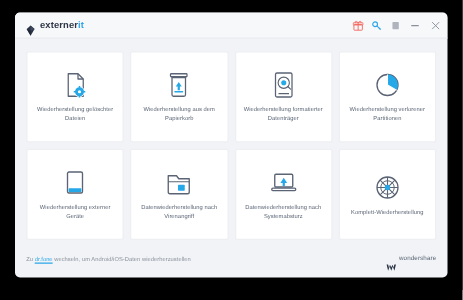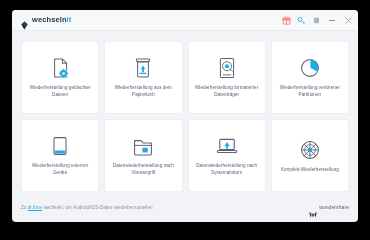--- a/index.html
+++ b/index.html
@@ -155,21 +155,21 @@
   <div id="title-bar">
 
     <div class="brand">
       <span class="brand-mark">
         <svg width="9" height="9" viewBox="0 0 20 20">
           <path d="M10 1 L17 7 L10 19 L3 7 Z" fill="#2b3445"></path>
           <path d="M10 1 L17 7 L10 10 Z" fill="#3d4a60"></path>
           <path d="M3 7 L10 10 L10 19 Z" fill="#1f2736"></path>
         </svg>
       </span>
-      <span class="brand-text"><span>wechseln</span><span class="accent">it</span></span>
+      <span class="brand-text"><span>externer</span><span class="accent">it</span></span>
     </div>
 
     <div class="titlebar-spacer"></div>
 
     <div class="tb-icons">
 
       <span class="tb-icon" title="Angebot">
         <svg width="9" height="9" viewBox="0 0 16 16">
           <rect x="2" y="6.5" width="12" height="8" rx="0.8" fill="none" stroke="#f4655c" stroke-width="1.3"></rect>
           <rect x="1" y="4" width="14" height="3" rx="0.6" fill="none" stroke="#f4655c" stroke-width="1.3"></rect>

